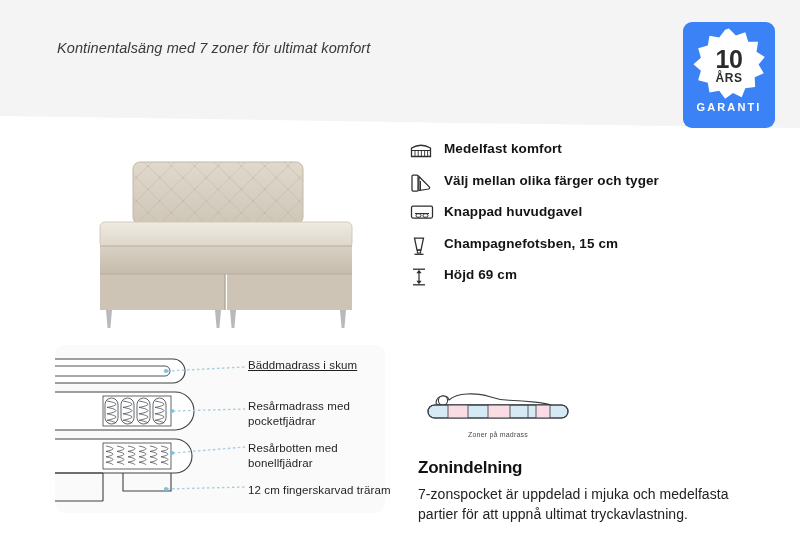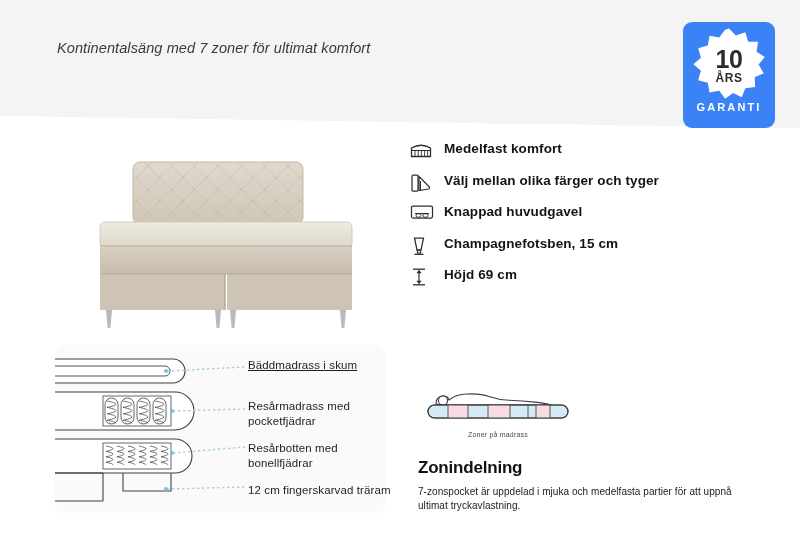--- a/index.html
+++ b/index.html
@@ -76,21 +76,21 @@
 
   
   .zone{ position:absolute; left:418px; top:372px; width:350px; }
   .zone-fig{ position:relative; width:160px; height:58px; }
   .zone-cap{
     font-size:7px; color:#4a4a4a; text-align:center; width:160px;
     letter-spacing:.2px; margin-top:1px;
   }
   .zone-title{ font-size:17px; font-weight:bold; color:#111111; margin-top:20px;
                letter-spacing:-.2px; }
-  .zone-body{ font-size:10px; color:#222222; line-height:1.42; margin-top:7px;
+  .zone-body{ font-size:14px; color:#222222; line-height:1.42; margin-top:7px;
               letter-spacing:.05px; max-width:325px; }
 </style>
 </head>
 <body>
 
 <div class="sheet">
 
   <div class="header-band"></div>
   <div class="header-inner">
     <div class="subtitle">Kontinentalsäng med 7 zoner för ultimat komfort</div>

